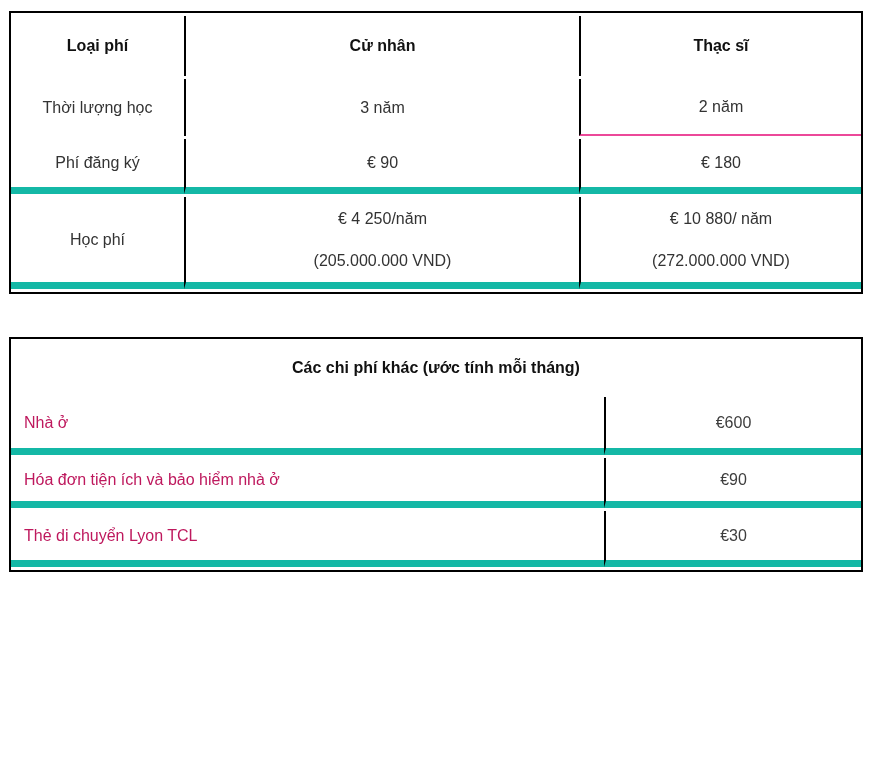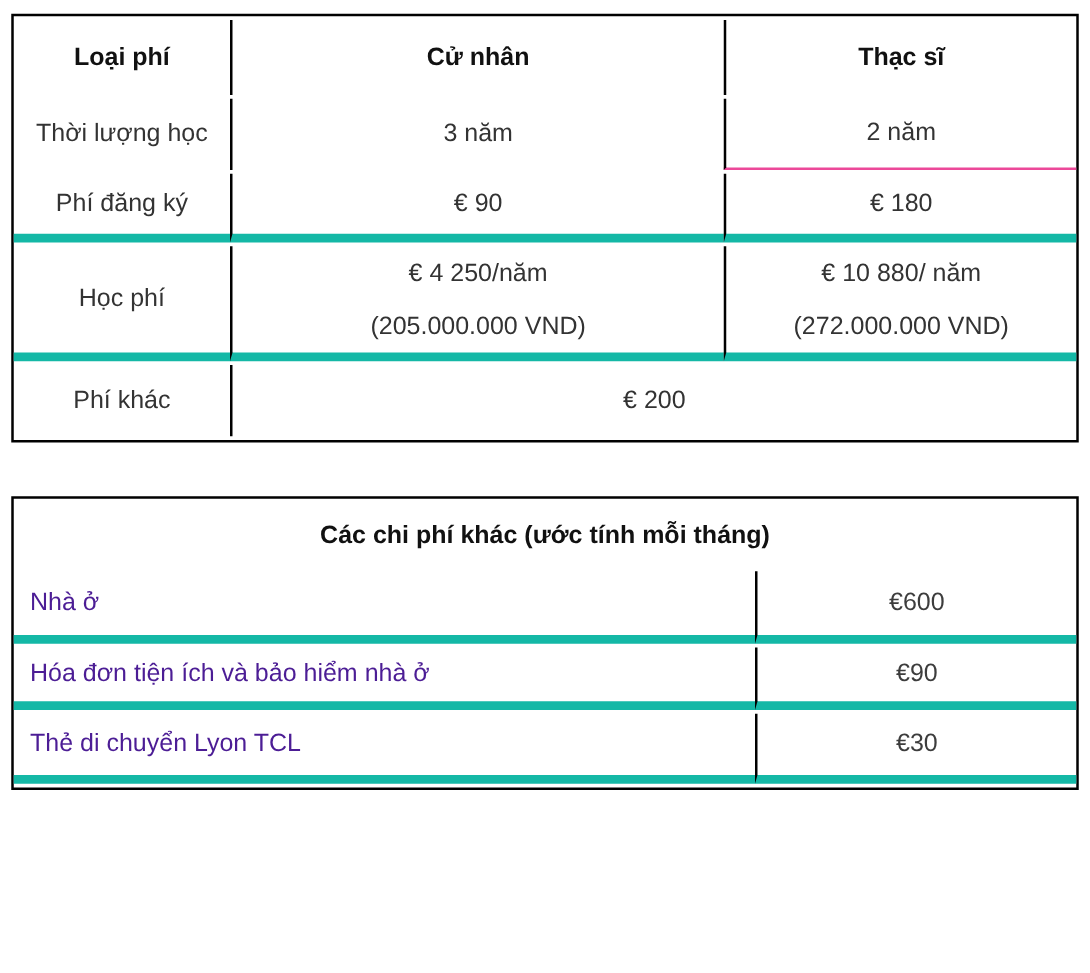--- a/index.html
+++ b/index.html
@@ -17,21 +17,21 @@
   }
   table {
     border-collapse: separate;
     border-spacing: 0 3px;   
     border: 2px solid #000000;
     table-layout: fixed;
   }
   .t1 { width: 850px; margin: 11px 0 0 9px; }
   .t2 { width: 850px; margin: 43px 0 0 9px; }
   th, td {
-    font-size: 20px;
+    font-size: 16px;
     font-weight: normal;
     vertical-align: middle;
     text-align: center;
     padding: 0;
     overflow: hidden;
   }
   th { color: #111111; font-weight: bold; }
   .vl  { border-left: 2px solid #000000; }     
   .bb  { border-bottom: 2px solid #ec4899; }   
   .bbr td { border-bottom: 7px solid #14b8a6; }
@@ -42,21 +42,21 @@
   .rh4 { height: 92px; }
   .rh5 { height: 57px; }
   .two-line div { line-height: 42px; }
   
   .sh0 { height: 52px; }
   .sh1 { height: 58px; }
   .sh2 { height: 54px; }
   .sh3 { height: 50px; }
   .sh4 { height: 56px; }
   .sh5 { height: 58px; }
-  .t2 td.lbl { text-align: left; padding-left: 13px; color: #4c1d95; }
+  .t2 td.lbl { text-align: left; padding-left: 13px; color: #be185d; }
   .t2 td.val { text-align: center; color: #3d3d3d; }
   .t2 .title-cell { font-weight: bold; color: #111111; }
   .t2 .total td { font-weight: bold; color: #111111; }
 </style>
 </head>
 <body>
 
 <div class="page">
 
   <table class="t1">
@@ -85,24 +85,20 @@
       <td>Học phí</td>
       <td class="vl two-line">
         <div>€ 4 250/năm</div>
         <div>(205.000.000 VND)</div>
       </td>
       <td class="vl two-line">
         <div>€ 10 880/ năm</div>
         <div>(272.000.000 VND)</div>
       </td>
     </tr>
-    <tr class="rh5">
-      <td>Phí khác</td>
-      <td class="vl" colspan="2">€ 200</td>
-    </tr>
   </tbody>
     </table>
 
   <table class="t2">
     <colgroup>
       <col style="width:593px">
       <col style="width:257px">
     </colgroup>
     <tbody>
         <tr class="sh0">

